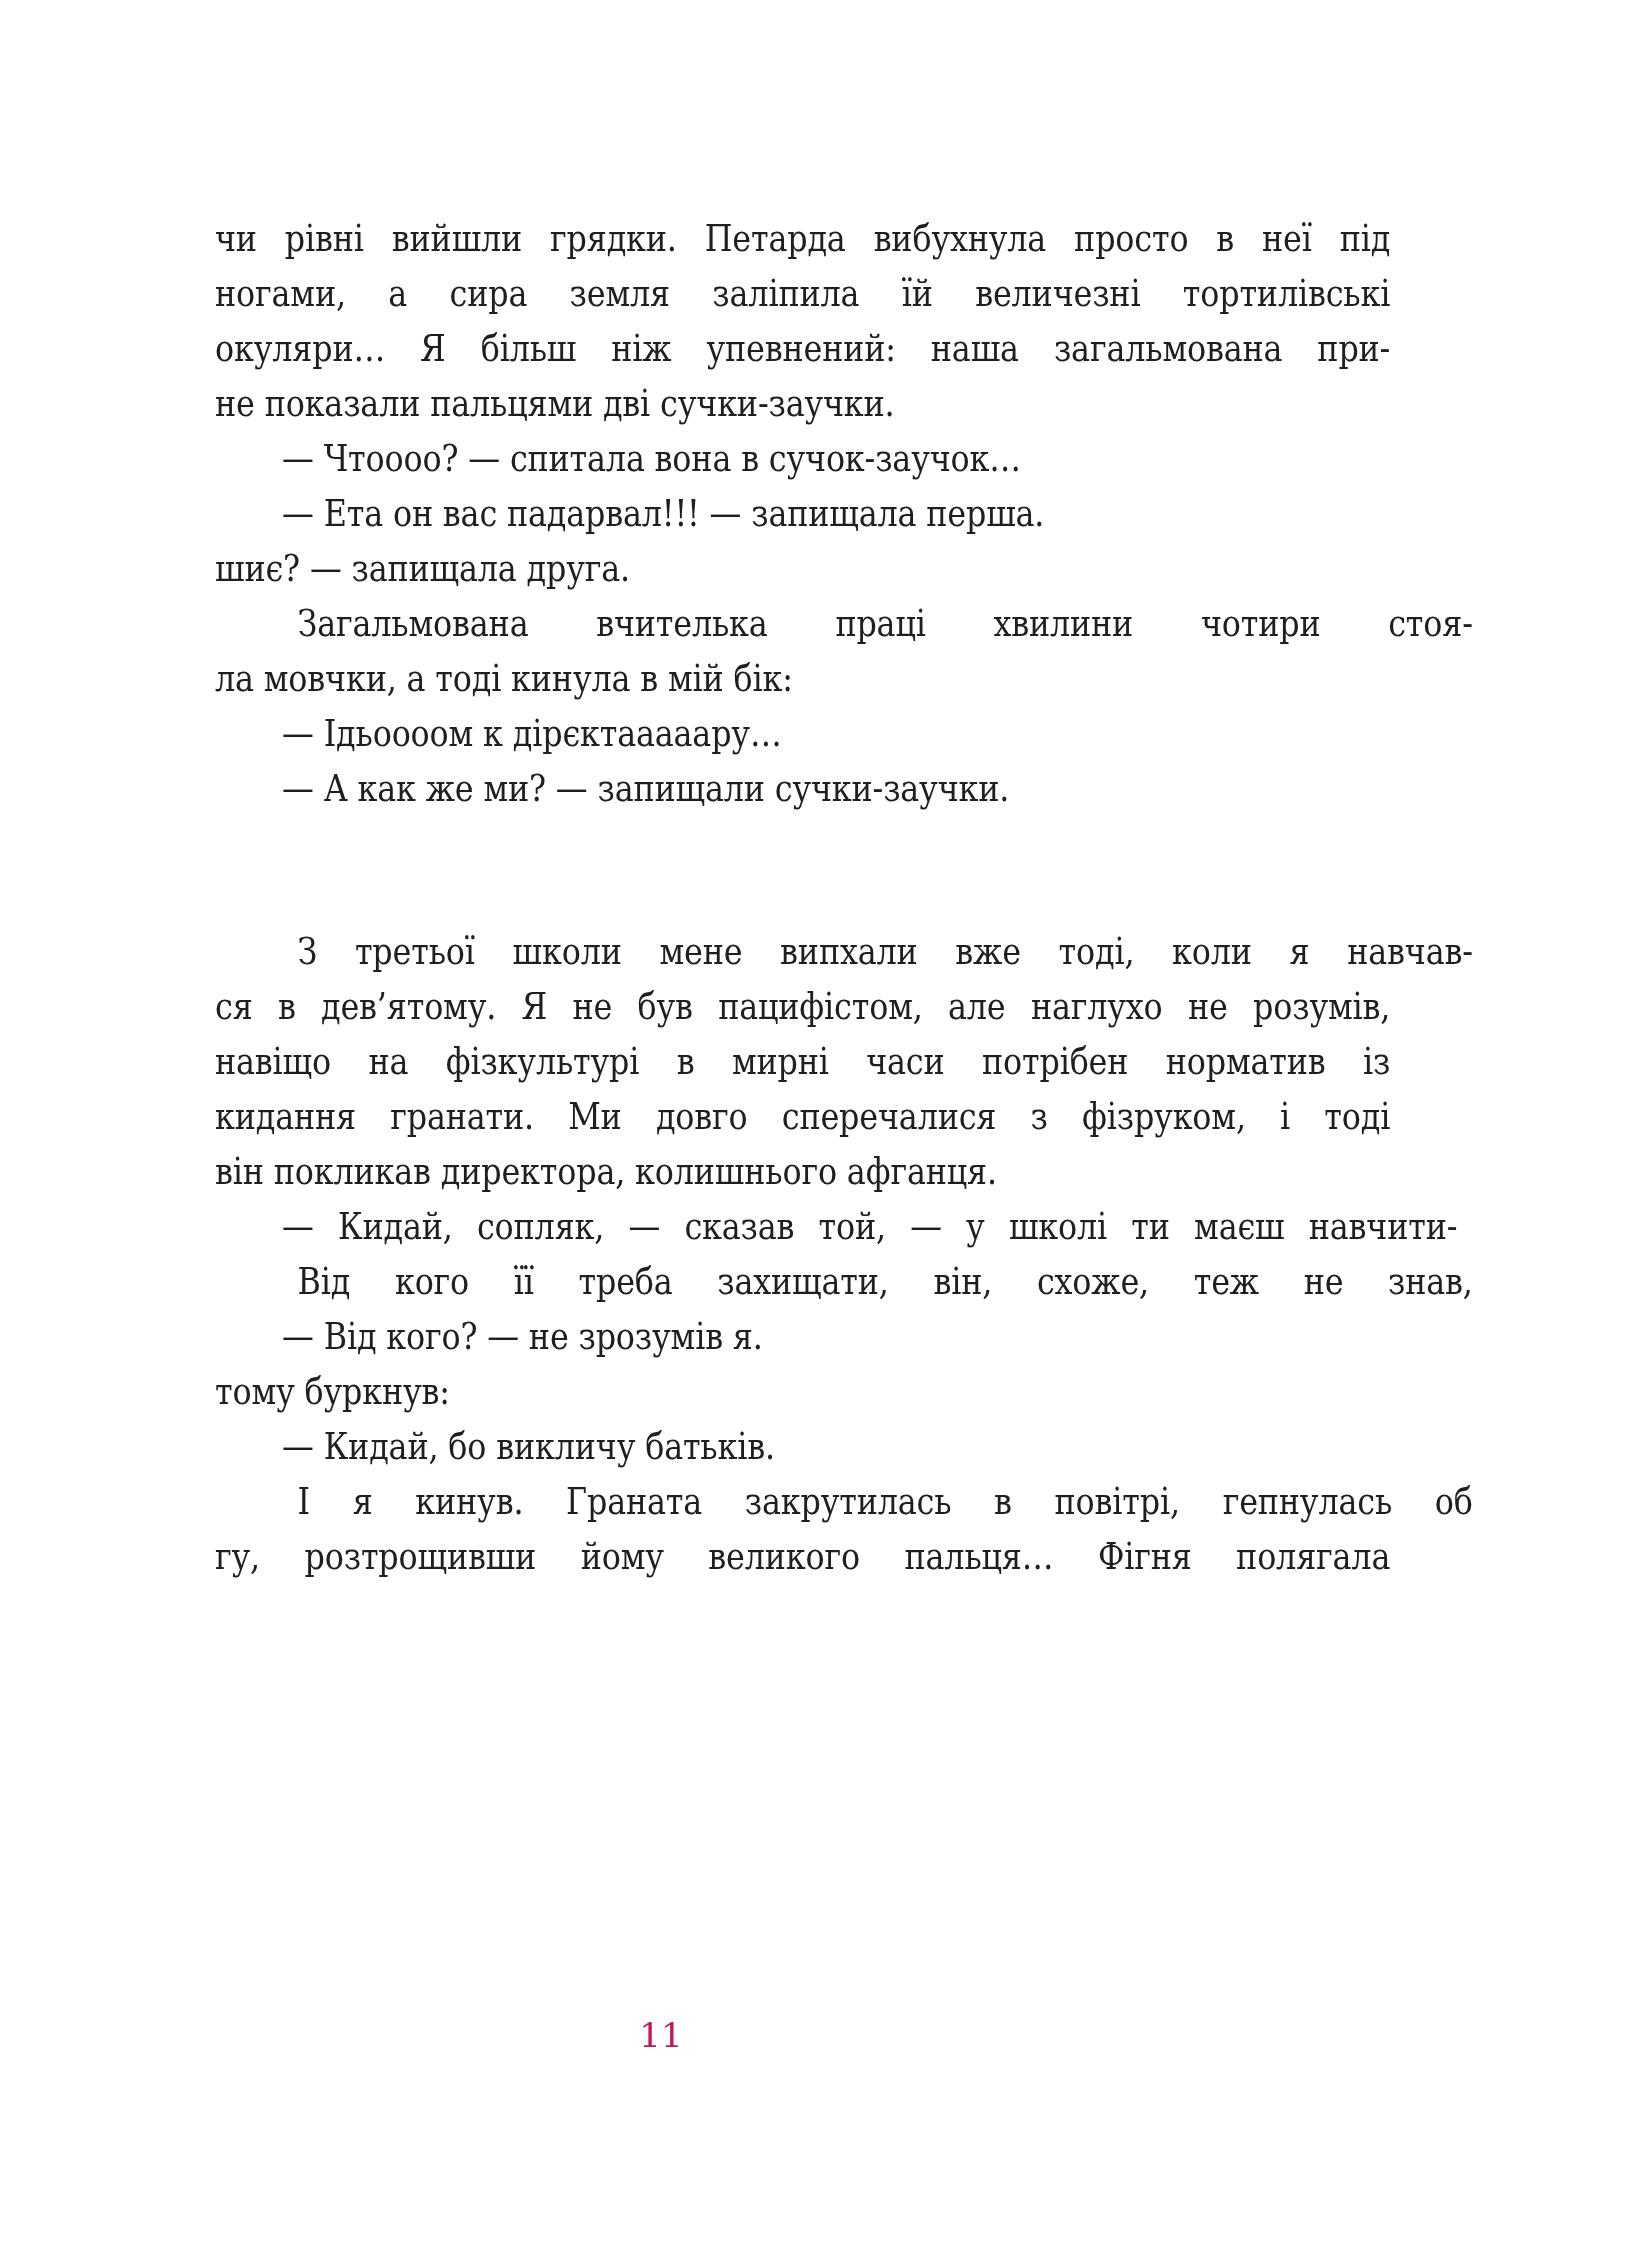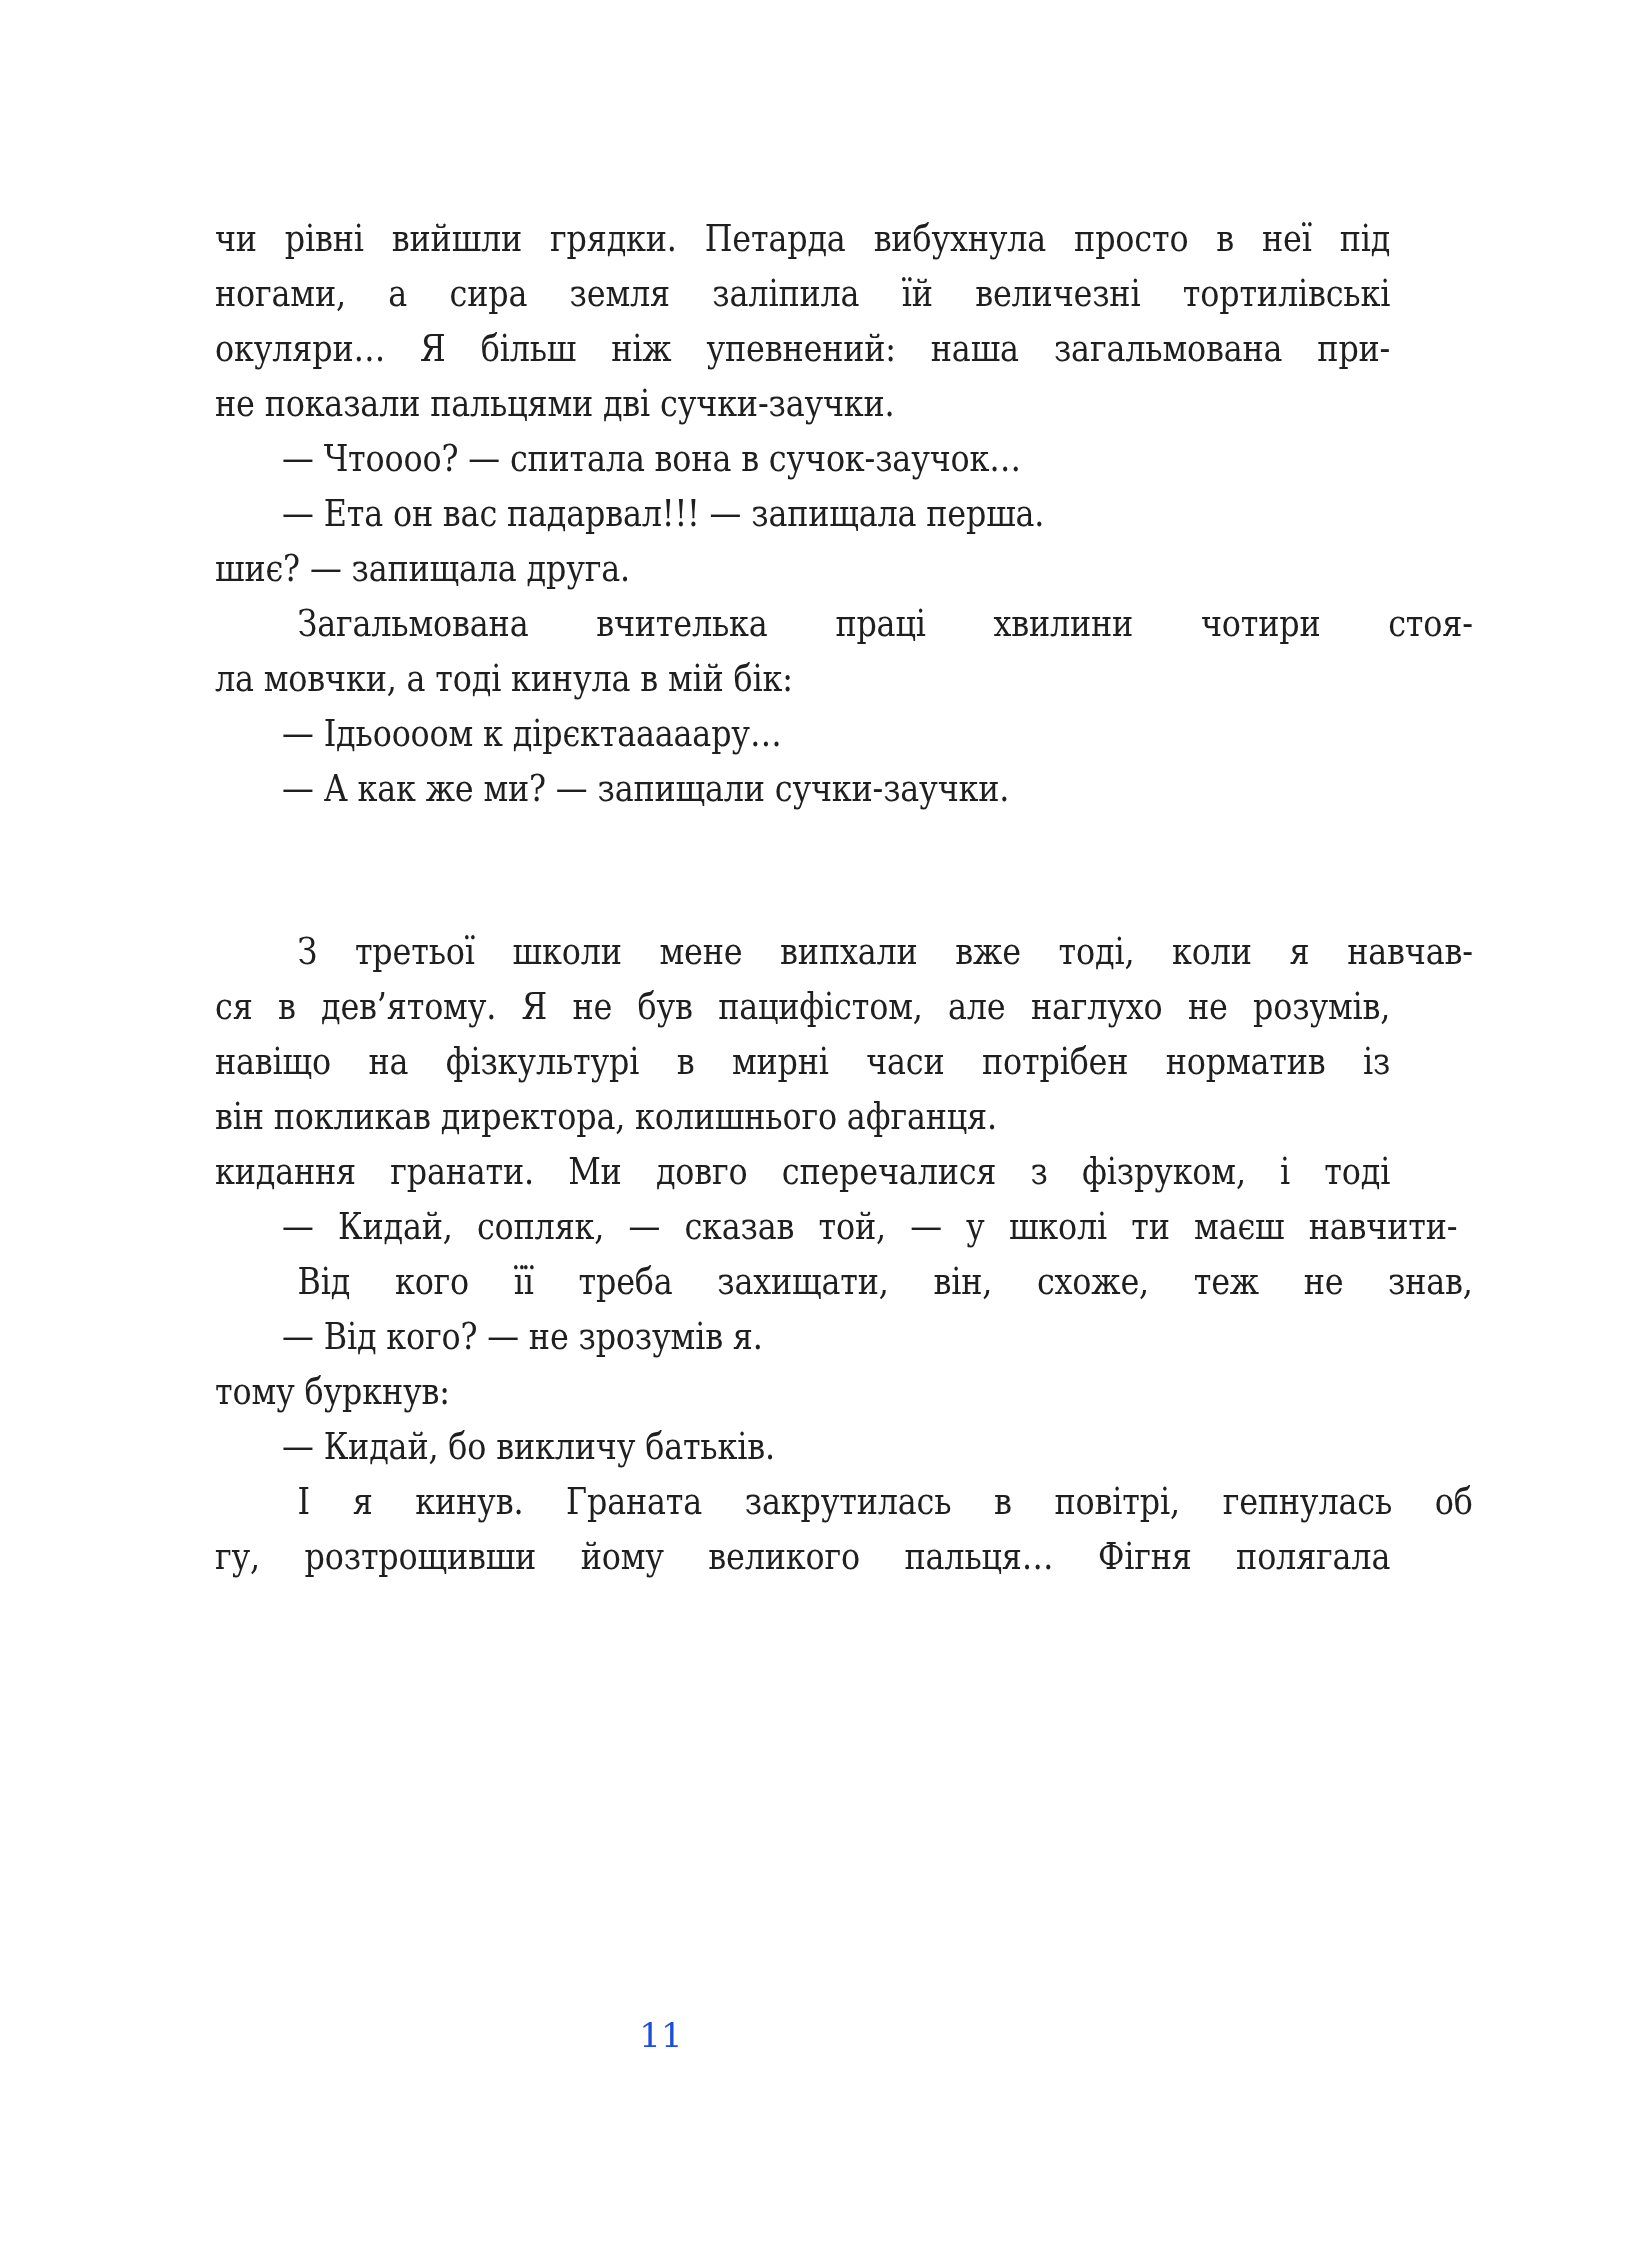--- a/index.html
+++ b/index.html
@@ -63,21 +63,21 @@
       height: 108px;
     }
     .page-number {
       position: absolute;
       left: 0;
       width: 1322px;
       top: 2011px;
       text-align: center;
       font-size: 34px;
       line-height: 48px;
-      color: #1d4ed8;
+      color: #be185d;
     }
   </style>
 </head>
 <body>
 
 <div class="page">
   <div class="text-block">
 
     <div>
       <div class="line"><span class="txt">чи рівні вийшли грядки. Петарда вибухнула просто в неї під</span></div>
@@ -92,22 +92,22 @@
       <div class="line indent-dialog last"><span class="txt">— Ідьоооом к дірєктааааару…</span></div>
       <div class="line indent-dialog last"><span class="txt">— А как же ми? — запищали сучки-заучки.</span></div>
     </div>
 
     <div class="section-gap"></div>
 
     <div>
       <div class="line indent-para"><span class="txt">З третьої школи мене випхали вже тоді, коли я навчав-</span></div>
       <div class="line"><span class="txt">ся в дев’ятому. Я не був пацифістом, але наглухо не розумів,</span></div>
       <div class="line"><span class="txt">навіщо на фізкультурі в мирні часи потрібен норматив із</span></div>
+      <div class="line"><span class="txt">кидання гранати. Ми довго сперечалися з фізруком, і тоді</span></div>
       <div class="line last"><span class="txt">він покликав директора, колишнього афганця.</span></div>
-      <div class="line"><span class="txt">кидання гранати. Ми довго сперечалися з фізруком, і тоді</span></div>
       <div class="line indent-dialog"><span class="txt">— Кидай, сопляк, — сказав той, — у школі ти маєш навчити-</span></div>
       <div class="line indent-para"><span class="txt">Від кого її треба захищати, він, схоже, теж не знав,</span></div>
       <div class="line indent-dialog last"><span class="txt">— Від кого? — не зрозумів я.</span></div>
       <div class="line last"><span class="txt">тому буркнув:</span></div>
       <div class="line indent-dialog last"><span class="txt">— Кидай, бо викличу батьків.</span></div>
       <div class="line indent-para"><span class="txt">І я кинув. Граната закрутилась в повітрі, гепнулась об</span></div>
       <div class="line"><span class="txt">гу, розтрощивши йому великого пальця… Фігня полягала</span></div>
     </div>
 
   </div>

